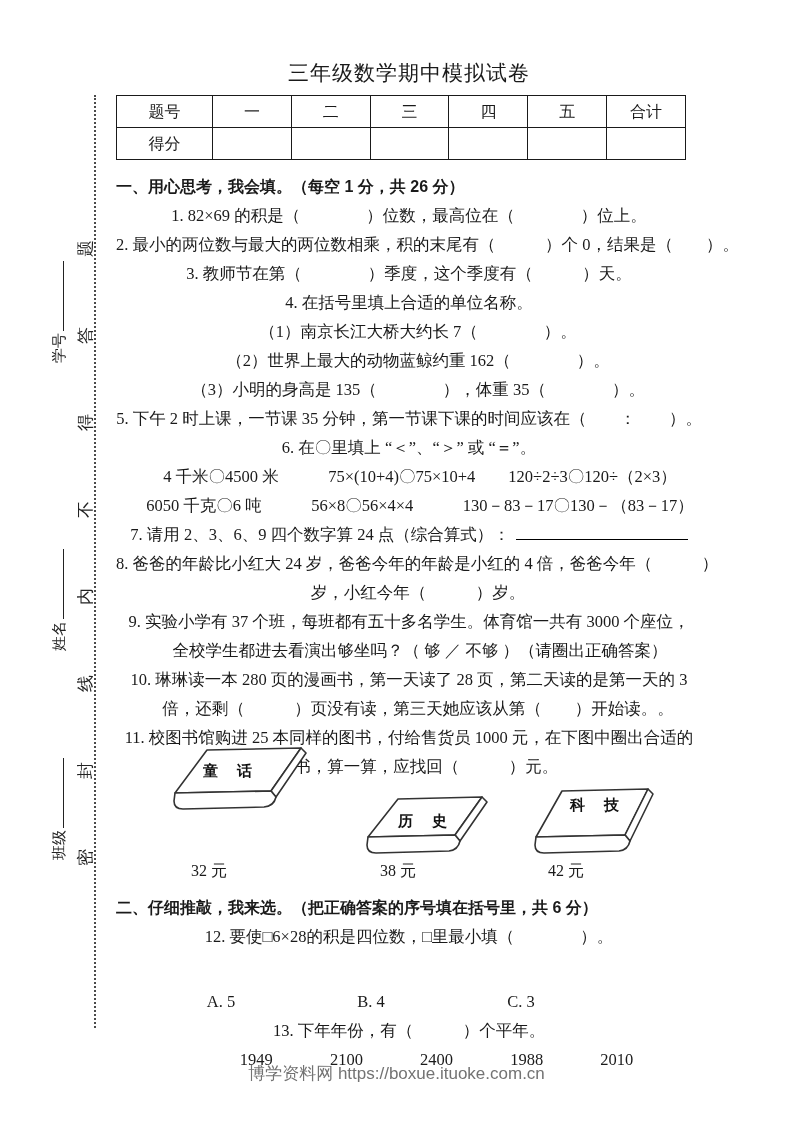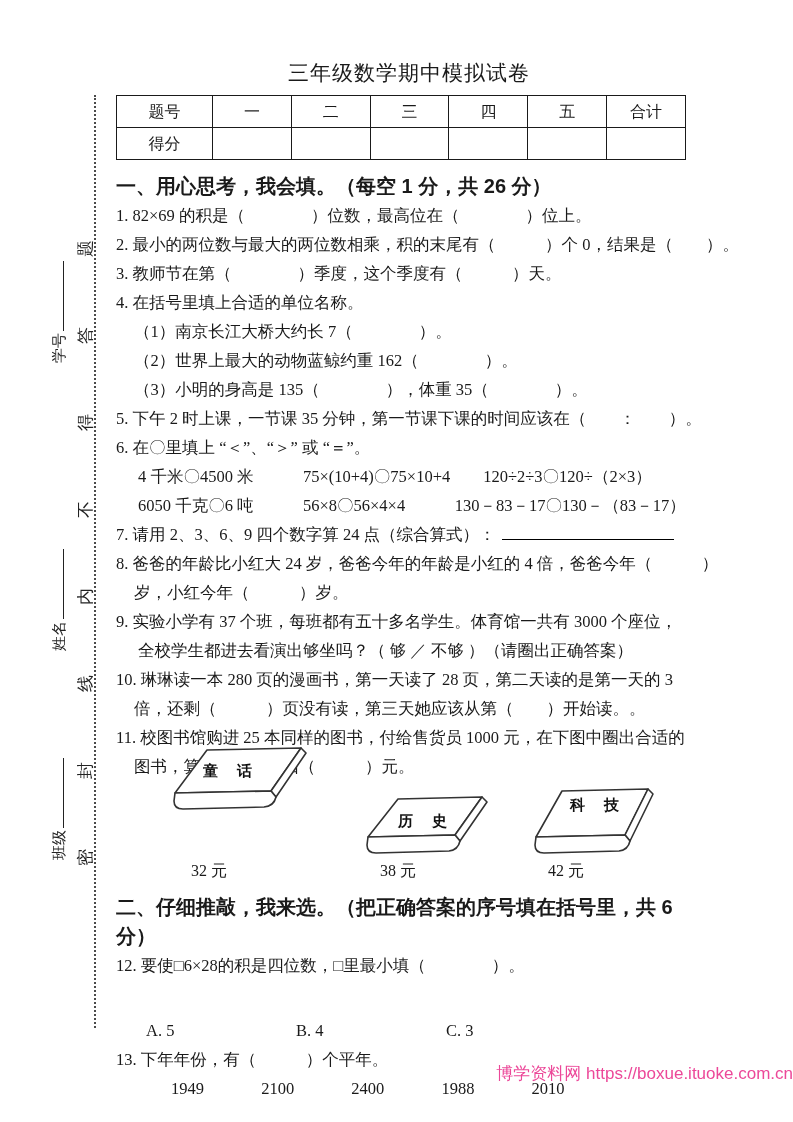--- a/index.html
+++ b/index.html
@@ -39,24 +39,24 @@
     font-family:"Liberation Sans","DejaVu Sans",sans-serif;
   }
   table.score-table { border-collapse:collapse; table-layout:fixed; width:570px; margin-top:9px; }
   table.score-table td {
     border:1.6px solid #1a1a1a; height:31px; text-align:center;
     font-size:16px; padding:0;
   }
   table.score-table td.c0 { width:95px; text-align:center; }
 
   .sec-heading {
-    font-weight:bold; font-size:20px; margin-top:12px;
+    font-weight:bold; font-size:16px; margin-top:12px;
     font-family:"Liberation Sans","DejaVu Sans",sans-serif;
   }
-  .q { white-space:nowrap; }
+  .q { white-space:nowrap;text-align:center; }
   .indent1 { padding-left:18px; }
   .indent2 { padding-left:22px; }
   .fill-line {
     display:inline-block; width:172px; height:2px;
     border-bottom:1.5px solid #000; vertical-align:baseline; margin-left:6px;
   }
 
   
   .books { display:flex; align-items:flex-end; margin-top:4px; height:96px;font-family:Liberation Serif, serif; }
   .book { position:relative; }
@@ -78,22 +78,22 @@
 
   
   .opts { display:flex;margin-top:36px; }
   .opts span { display:inline-block; width:150px; }
   .opts span:first-child { padding-left:30px; box-sizing:content-box; }
   .years { padding-left:55px; }
   .years span { display:inline-block; width:86px; }
 
   
   .footer {
-    position:absolute; left:0; right:0; top:1062px; text-align:right;
-    color:#ec4899; font-size:17px;
+    position:absolute; left:0; right:0; top:1062px; text-align:center;
+    color:#737373; font-size:17px;
     font-family:"Liberation Sans","DejaVu Sans",sans-serif;
   }
 </style>
 </head>
 <body>
 
 <div class="page">
 
   <div class="seal-line"></div>
   <div class="seal-text">密封线内不得答题</div>

